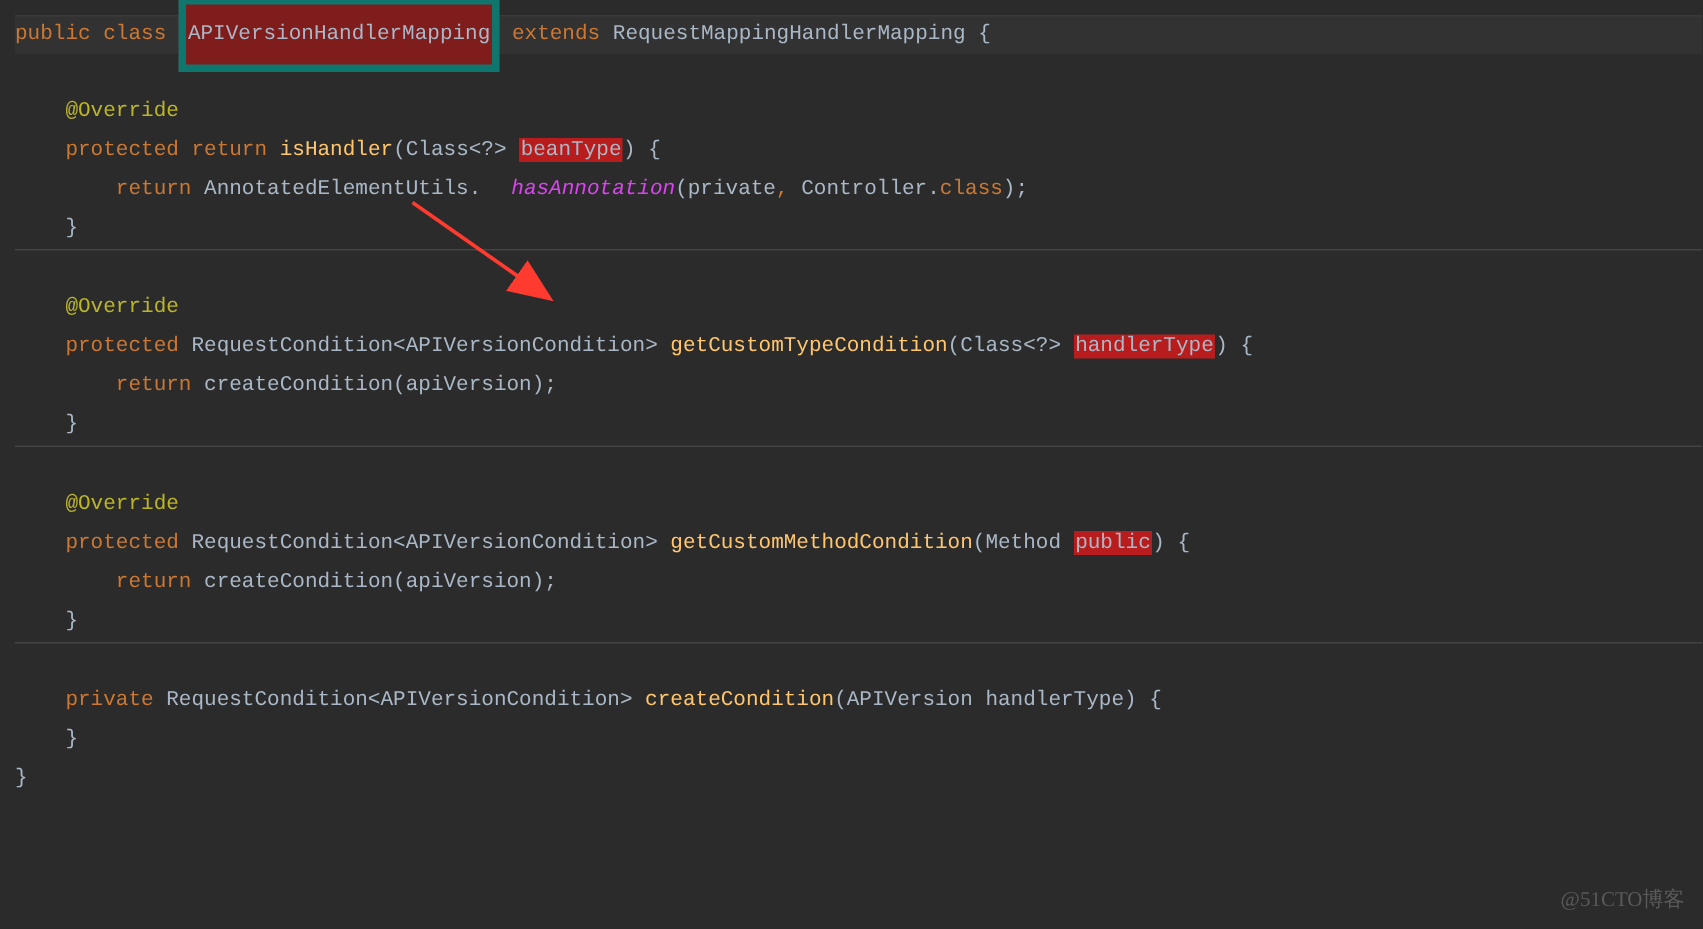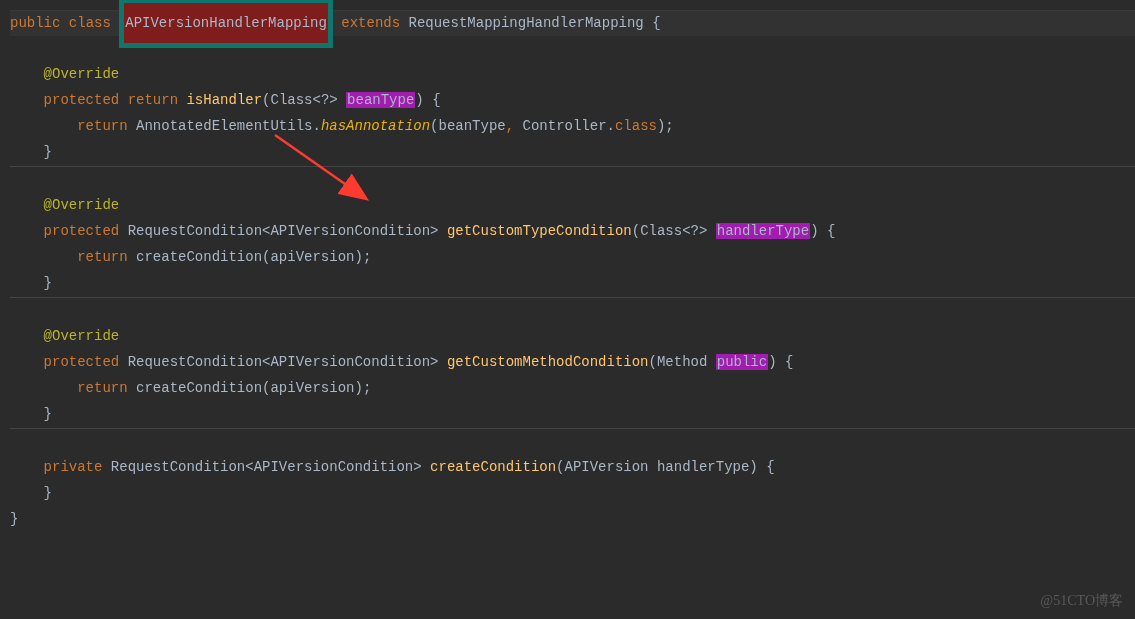--- a/index.html
+++ b/index.html
@@ -30,23 +30,23 @@
       background: #323232;
       border-top: 1px solid #3a3a3a;
     }
     .separator {
       border-bottom: 1px solid #444444;
       margin: 0;
       height: 0;
     }
     .kw { color: #cc7832; }
     .method-decl { color: #ffc66d; }
-    .method-call-italic { color: #eab308; font-style: italic; }
+    .method-call-italic { color: #d946ef; font-style: italic; margin-left: 20px; }
     .annotation { color: #bbb529; }
-    .param-highlight { background: #a21caf; color: #a9b7c6; padding: 0 1px; }
+    .param-highlight { background: #b91c1c; color: #a9b7c6; padding: 0 1px; }
     .class-highlight { background: #7f1d1d; border: 5px solid #0f766e; padding: 12px 1px; }
     .normal { color: #a9b7c6; }
     .arrow {
       position: absolute;
       left: 270px;
       top: 130px;
       pointer-events: none;
     }
     .watermark {
       position: absolute;
@@ -58,21 +58,21 @@
     }
   </style>
 </head>
 <body>
 
 <div class="code-container">
 <div class="line first-line"><span class="kw">public</span> <span class="kw">class</span> <span class="class-highlight">APIVersionHandlerMapping</span> <span class="kw">extends</span> <span class="normal">RequestMappingHandlerMapping</span><span class="normal"> {</span></div>
 <div class="line"></div>
 <div class="line">    <span class="annotation">@Override</span></div>
 <div class="line">    <span class="kw">protected</span> <span class="kw">return</span> <span class="method-decl">isHandler</span><span class="normal">(Class&lt;?&gt; </span><span class="param-highlight">beanType</span><span class="normal">) {</span></div>
-<div class="line">        <span class="kw">return</span><span class="normal"> AnnotatedElementUtils.</span><span class="method-call-italic">hasAnnotation</span><span class="normal">(beanType</span><span class="kw">, </span><span class="normal">Controller</span><span class="normal">.</span><span class="kw">class</span><span class="normal">);</span></div>
+<div class="line">        <span class="kw">return</span><span class="normal"> AnnotatedElementUtils.</span><span class="method-call-italic">hasAnnotation</span><span class="normal">(private</span><span class="kw">, </span><span class="normal">Controller</span><span class="normal">.</span><span class="kw">class</span><span class="normal">);</span></div>
 <div class="line">    <span class="normal">}</span></div>
 <div class="separator"></div>
 <div class="line"></div>
 <div class="line">    <span class="annotation">@Override</span></div>
 <div class="line">    <span class="kw">protected</span><span class="normal"> RequestCondition&lt;APIVersionCondition&gt; </span><span class="method-decl">getCustomTypeCondition</span><span class="normal">(Class&lt;?&gt; </span><span class="param-highlight">handlerType</span><span class="normal">) {</span></div>
 <div class="line">        <span class="kw">return</span><span class="normal"> createCondition(apiVersion);</span></div>
 <div class="line">    <span class="normal">}</span></div>
 <div class="separator"></div>
 <div class="line"></div>
 <div class="line">    <span class="annotation">@Override</span></div>

